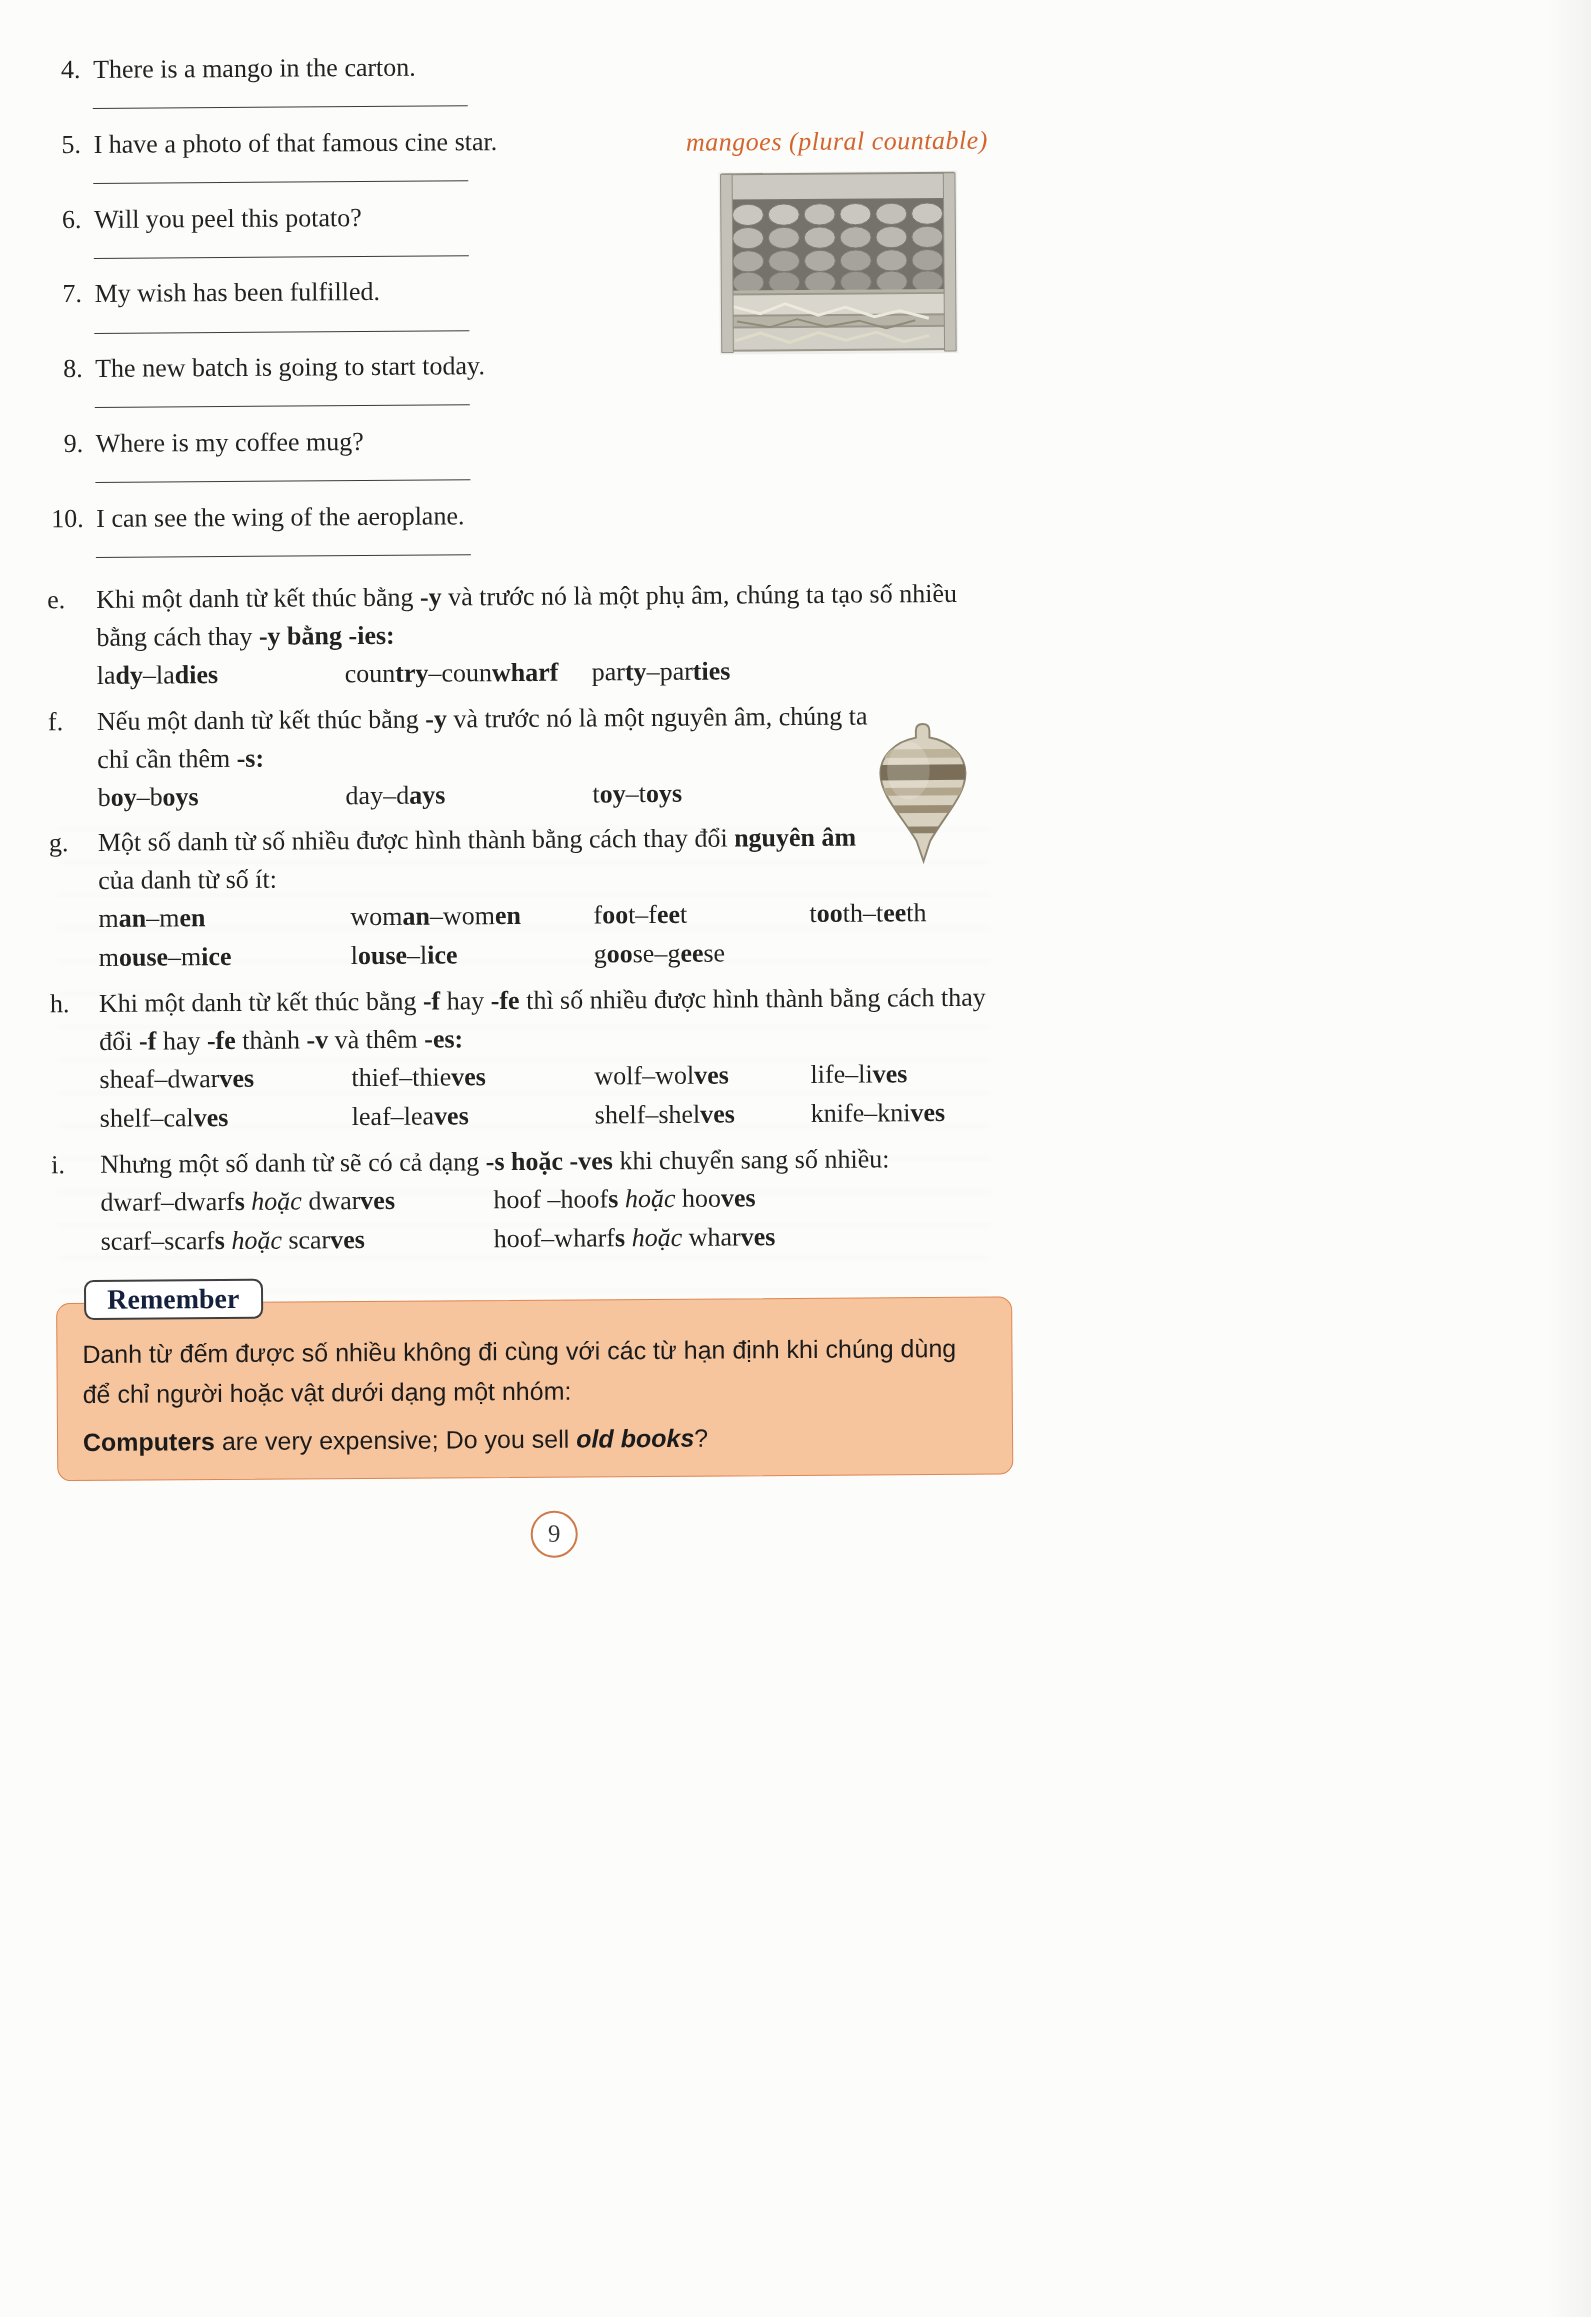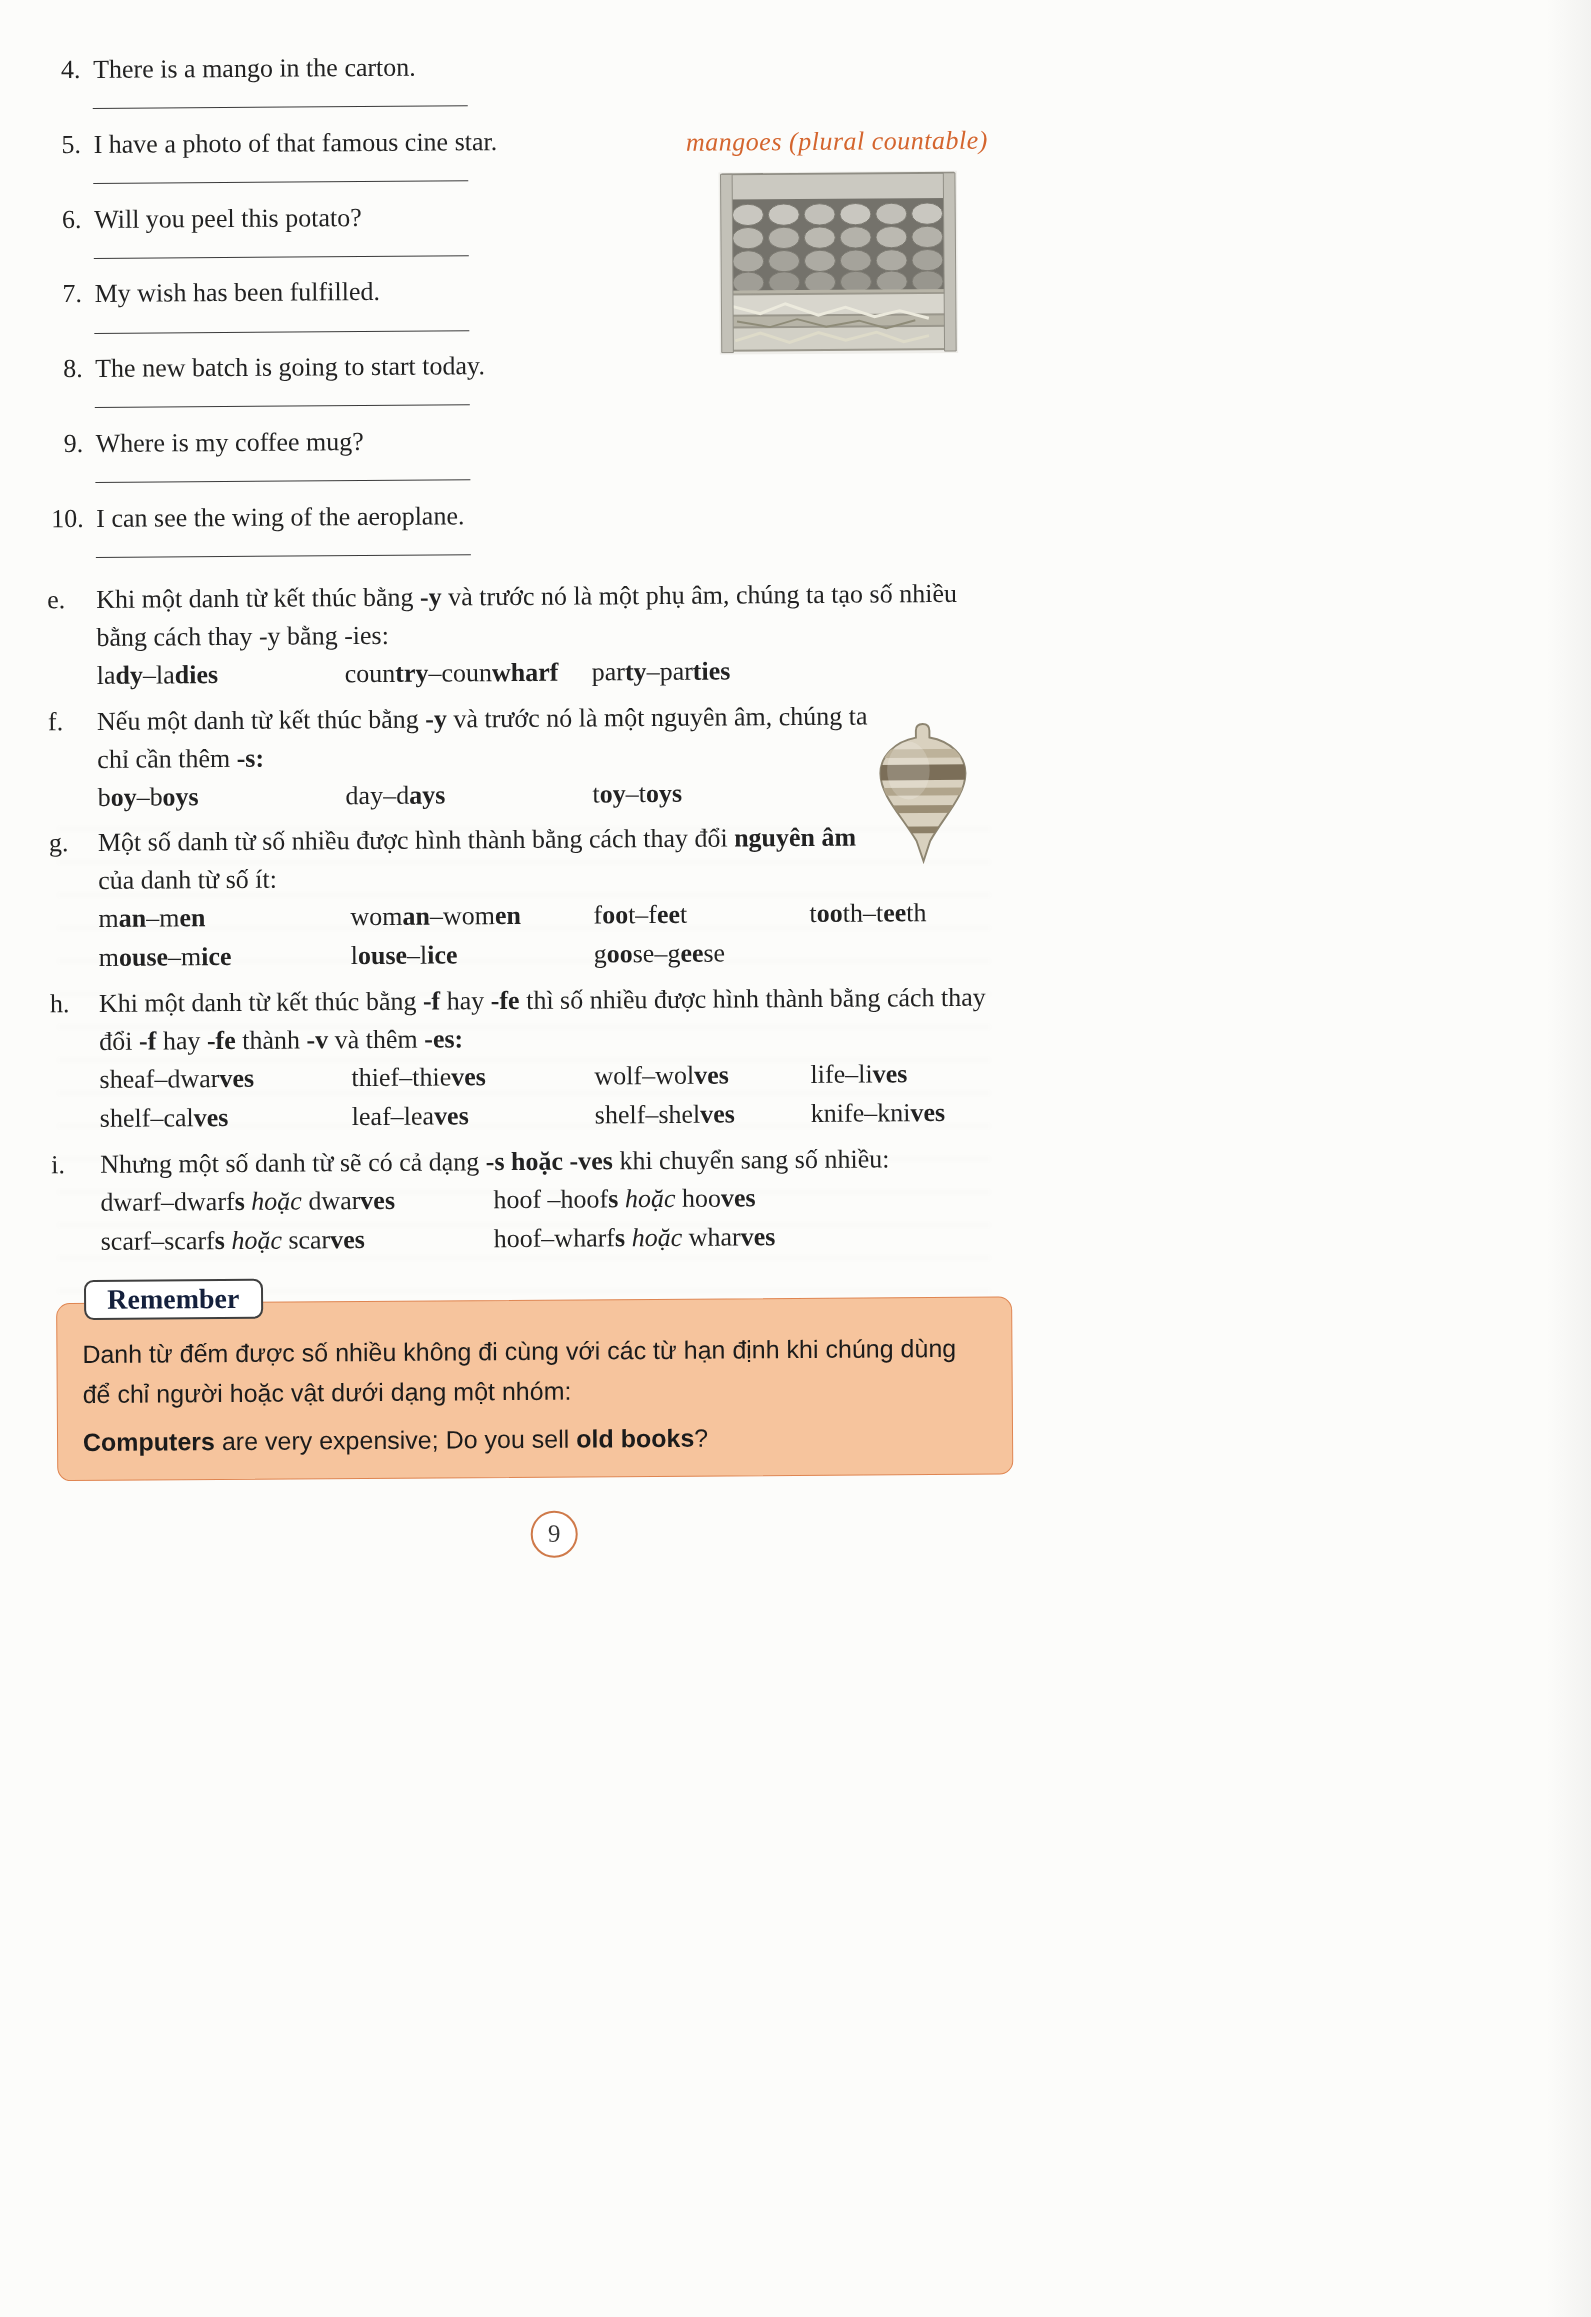--- a/index.html
+++ b/index.html
@@ -197,21 +197,21 @@
       <span class="ex-num">10.</span>
       <span class="ex-text">I can see the wing of the aeroplane.</span>
     </div>
     <div class="ex-underline"></div>
 
     <div class="rules">
 
       <div class="rule">
         <span class="rule-letter">e.</span>
         <div class="rule-body">
-          <div class="rule-text mwA"><span>Khi một danh từ kết thúc bằng </span><span style="font-weight: bold;">-y</span><span> và trước nó là một phụ âm, chúng ta tạo số nhiều bằng cách thay </span><span style="font-weight: normal;">-y bằng -ies:</span></div>
+          <div class="rule-text mwA"><span>Khi một danh từ kết thúc bằng </span><span style="font-weight: bold;">-y</span><span> và trước nó là một phụ âm, chúng ta tạo số nhiều bằng cách thay </span><span style="font-weight: bold;">-y bằng -ies:</span></div>
           <div class="ex-row row-3">
             <span><span>la</span><span style="font-weight: bold; text-align: right;">dy</span><span>–la</span><span style="font-weight: bold;">dies</span></span>
             <span><span>coun</span><span style="font-weight: bold;">try</span><span>–coun</span><span style="font-weight: bold;">wharf</span></span>
             <span><span>par</span><span style="font-weight: bold;">ty</span><span>–par</span><span style="font-weight: bold;">ties</span></span>
           </div>
         </div>
       </div>
 
       <div class="rule">
         <span class="rule-letter">f.</span>
@@ -275,21 +275,21 @@
             <span><span>hoof–wharf</span><span style="font-weight: bold;">s</span><span> </span><span style="font-style: italic;">hoặc</span><span> whar</span><span style="font-weight: bold;">ves</span></span>
           </div>
         </div>
       </div>
 
     </div>
 
     <div class="remember">
       <div class="remember-label">Remember</div>
       <div class="remember-body">Danh từ đếm được số nhiều không đi cùng với các từ hạn định khi chúng dùng để chỉ người hoặc vật dưới dạng một nhóm:</div>
-      <div class="remember-example"><span style="font-weight: bold;">Computers</span><span> are very expensive; Do you sell </span><span style="font-weight: bold;">old books</span><span>?</span></div>
+      <div class="remember-example"><span style="font-weight: bold;">Computers</span><span> are very expensive; Do you sell </span><span style="font-weight: bold; font-style: italic;">old books</span><span>?</span></div>
     </div>
 
     <div class="page-circle">
       <span>9</span>
     </div>
 
   </div>
 </div>
 
 

